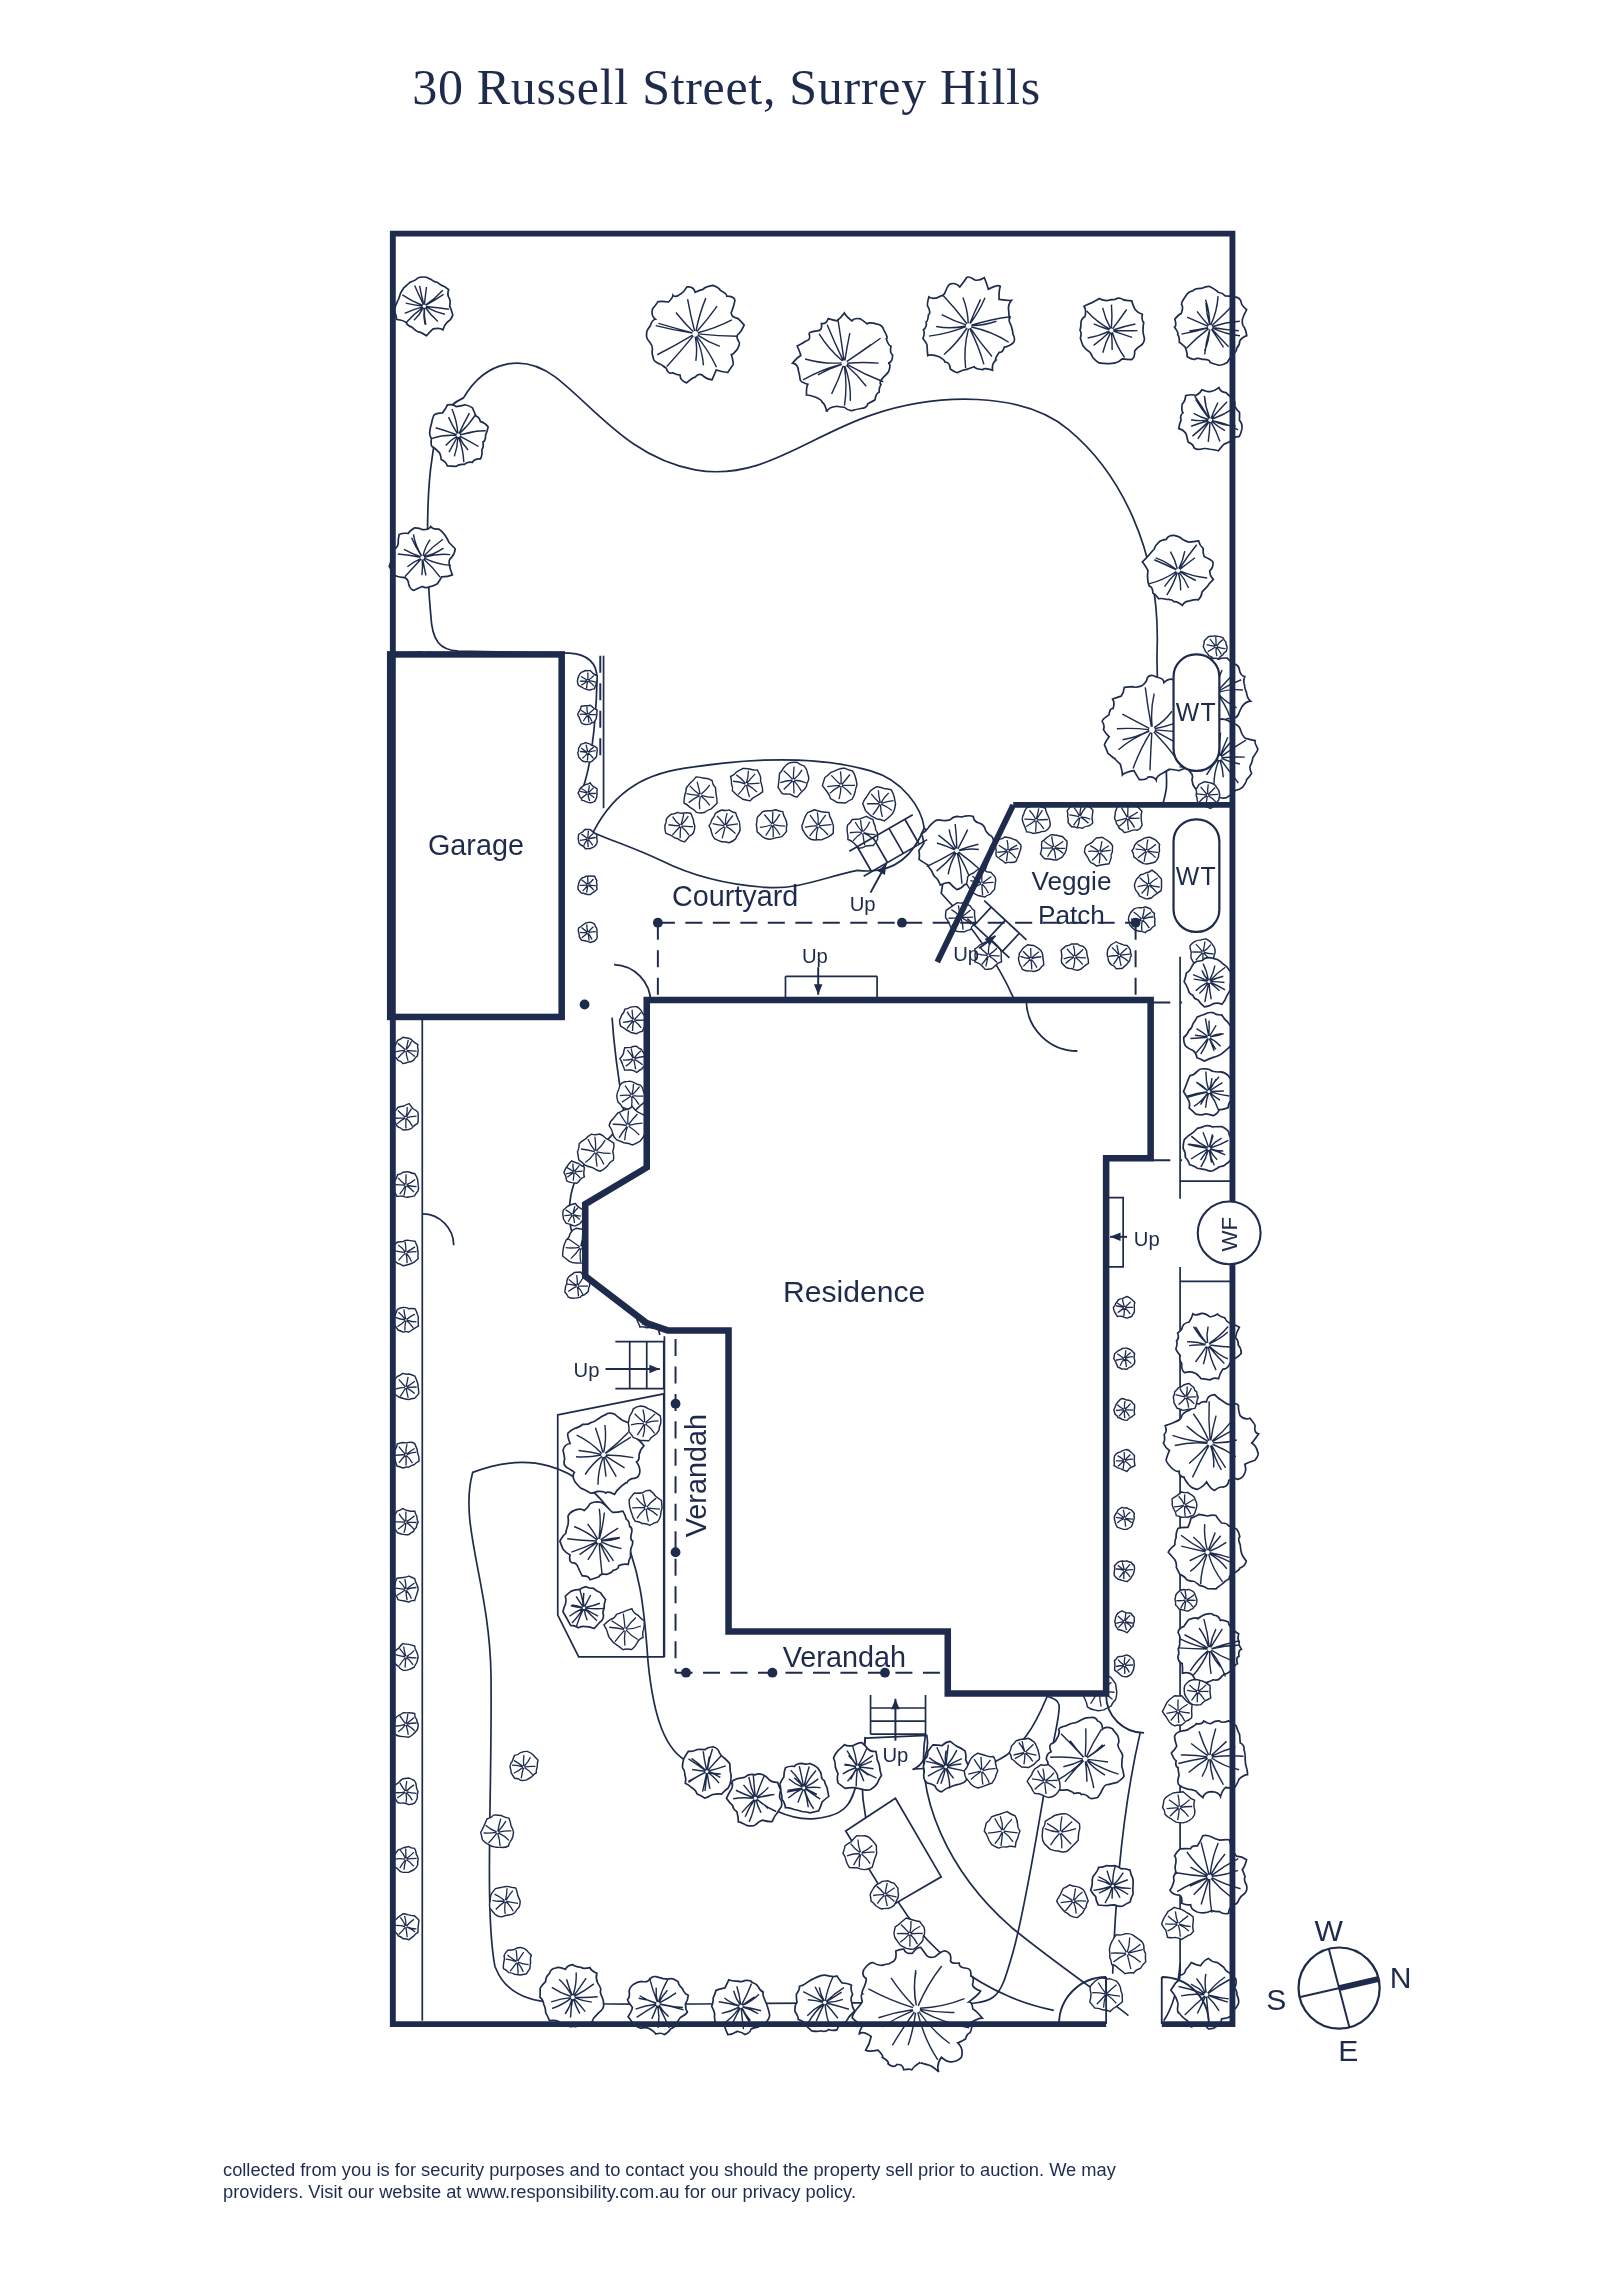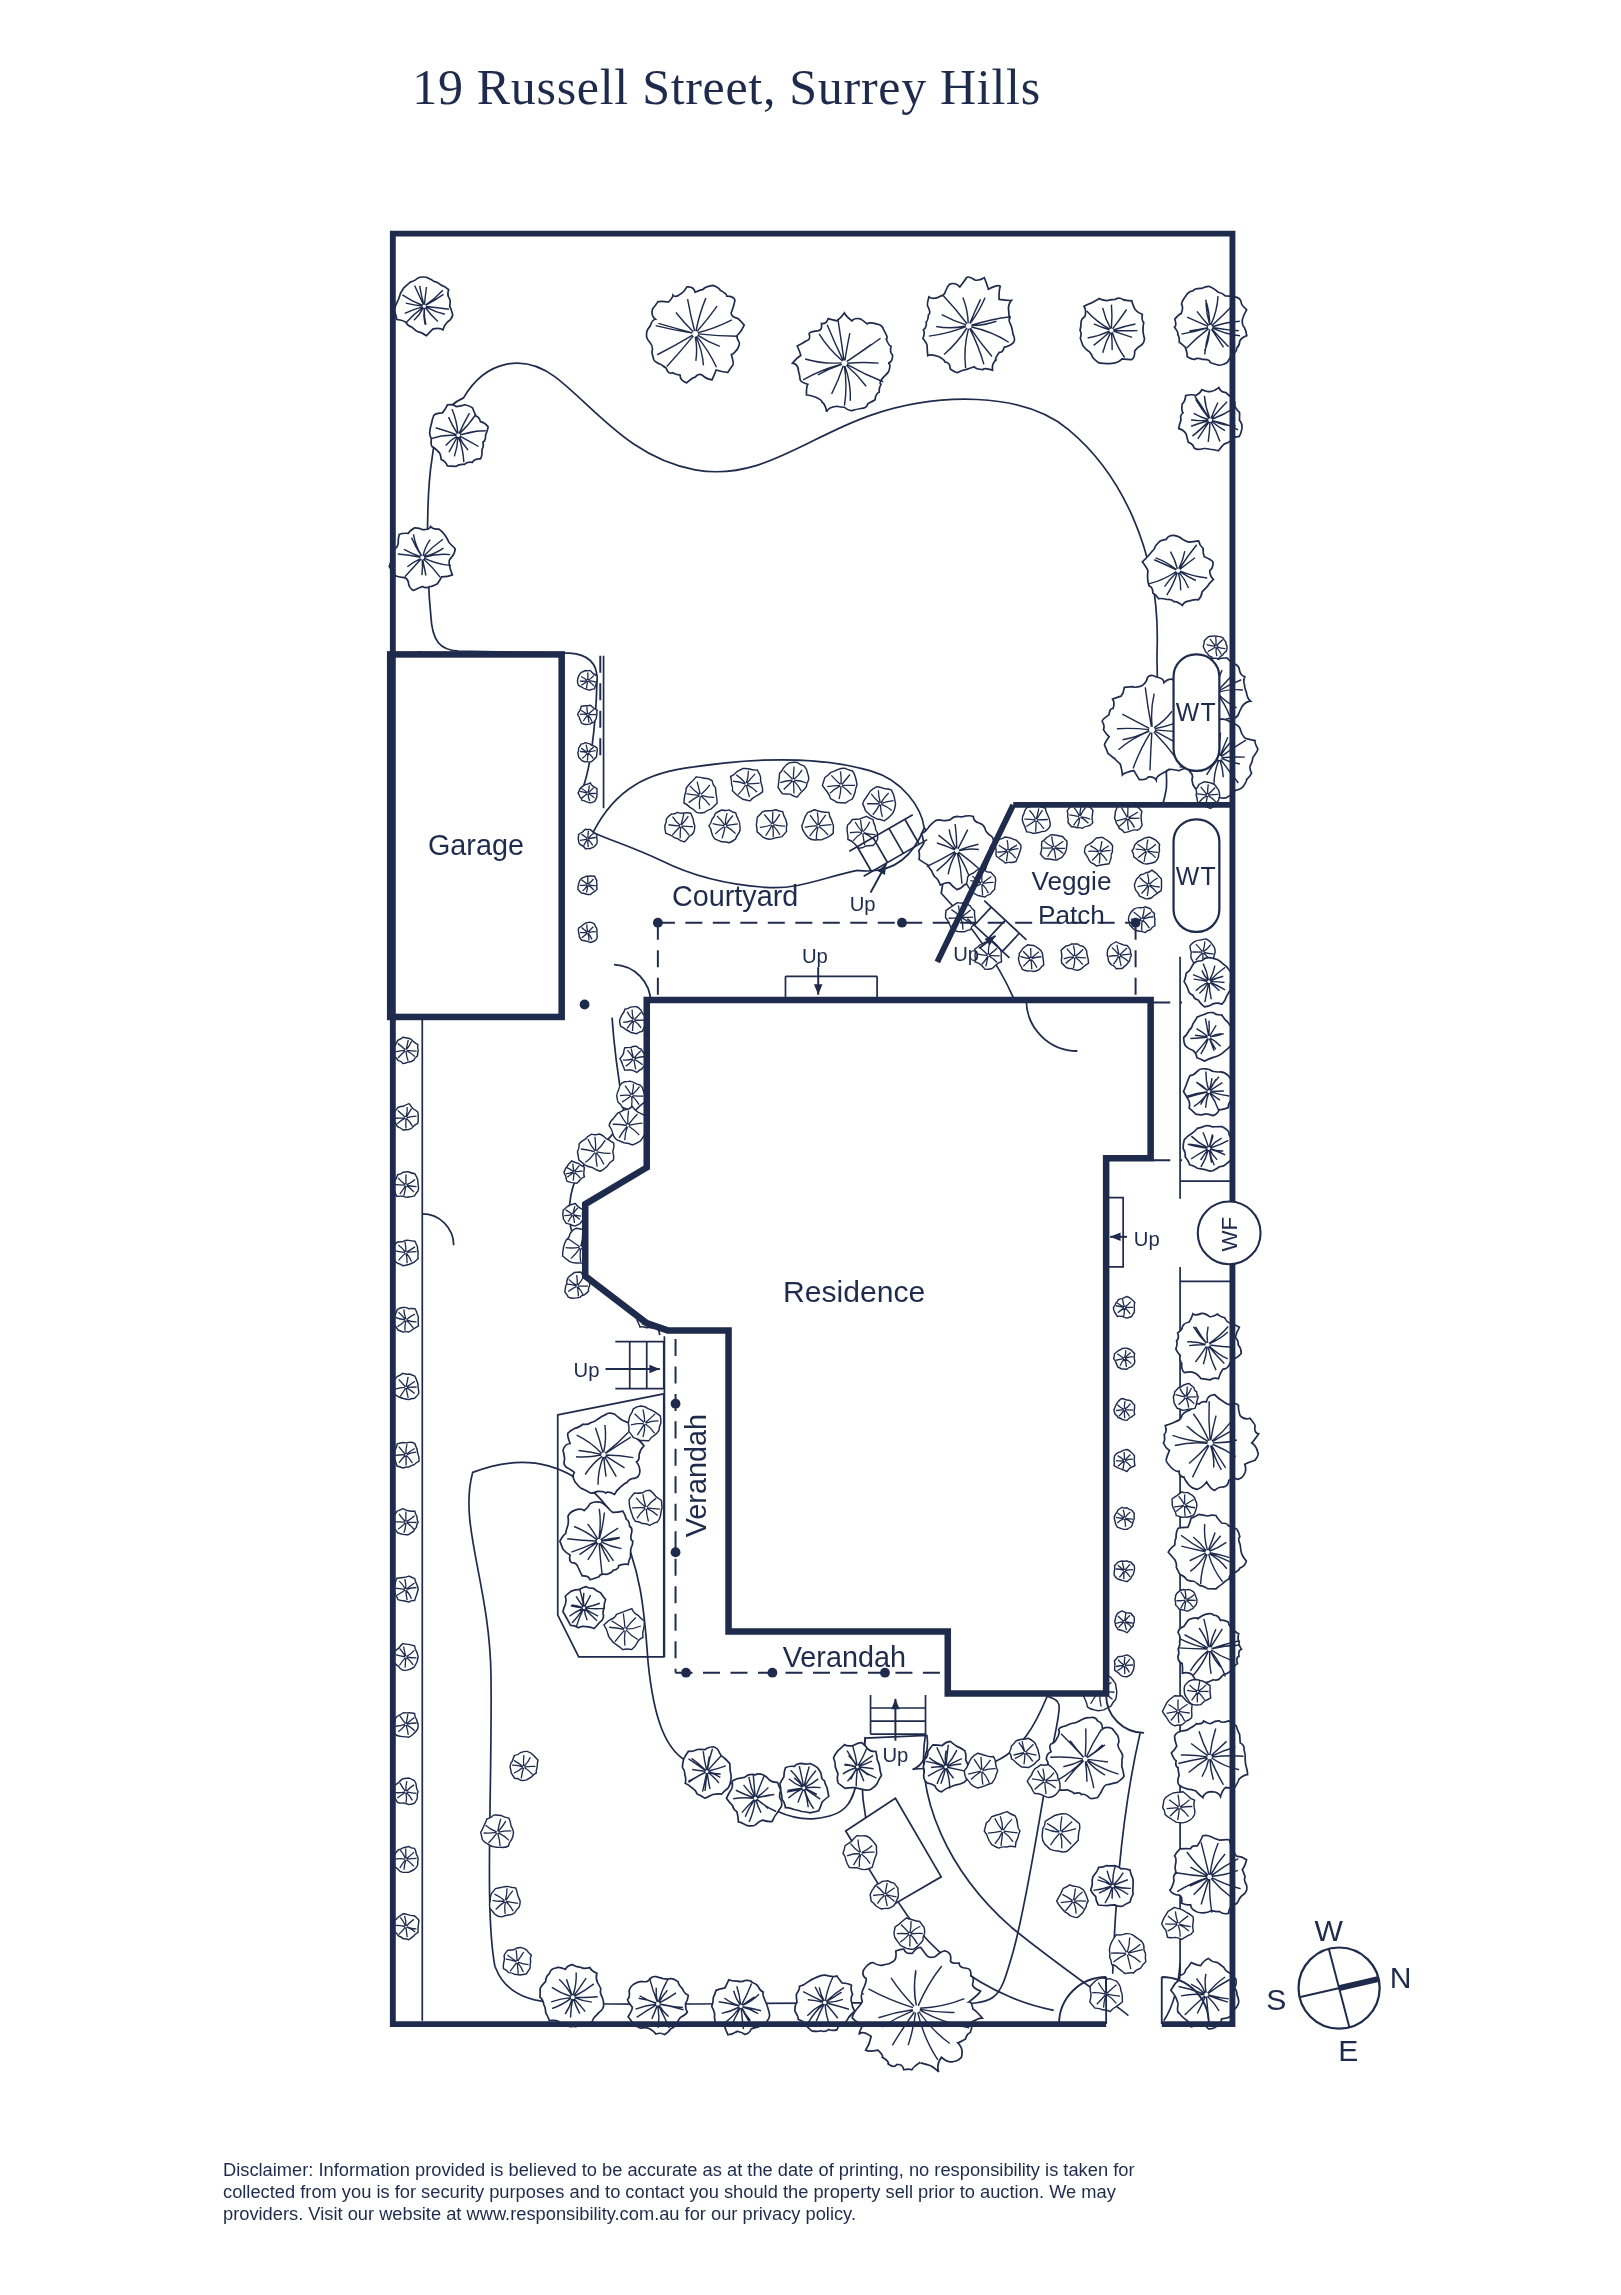--- a/index.html
+++ b/index.html
@@ -22,21 +22,21 @@
   .lbl-up{font-size:31px;}
   .lbl-compass{font-size:46px;}
   #disclaimer{
     position:absolute;left:223px;top:2159px;width:1073px;
     font-size:18.3px;line-height:22px;color:var(--ink);
   }
 </style>
 </head>
 <body>
 
-<h1 id="page-title">19 Russell Street, Surrey Hills</h1>
+<h1 id="page-title">30 Russell Street, Surrey Hills</h1>
 
 <svg id="plan-svg" width="1622" height="2295" viewBox="0 0 2478 3507" xmlns="http://www.w3.org/2000/svg">
 
   <g id="g-ground" fill="none" stroke="#1e2b4c" stroke-width="2.6">
 
     <path d="M 890,1205
       C 900,1180 910,1120 912,1040 C 913,1015 900,1000 870,998 L 700,995
       C 672,993 660,980 658,940 C 652,880 650,760 660,700
       C 668,636 682,620 708,608 C 742,550 800,540 848,576
       C 908,622 962,700 1062,718 C 1162,736 1232,668 1332,634
@@ -747,17 +747,16 @@
     <text class="label lbl-up" x="896" y="2104">Up</text>
     <text class="label lbl-up" x="1368" y="2692">Up</text>
     <text class="label lbl-compass" x="2030" y="2966">W</text>
     <text class="label lbl-compass" x="2140" y="3038">N</text>
     <text class="label lbl-compass" x="1950" y="3072">S</text>
     <text class="label lbl-compass" x="2060" y="3150">E</text>
   </g>
 </svg>
 
 <div id="disclaimer">
-  <div>Disclaimer: Information provided is believed to be accurate as at the date of printing, no responsibility is taken for</div>
   <div>collected from you is for security purposes and to contact you should the property sell prior to auction. We may</div>
   <div>providers. Visit our website at www.responsibility.com.au for our privacy policy.</div>
 </div>
 
 
 </body></html>

